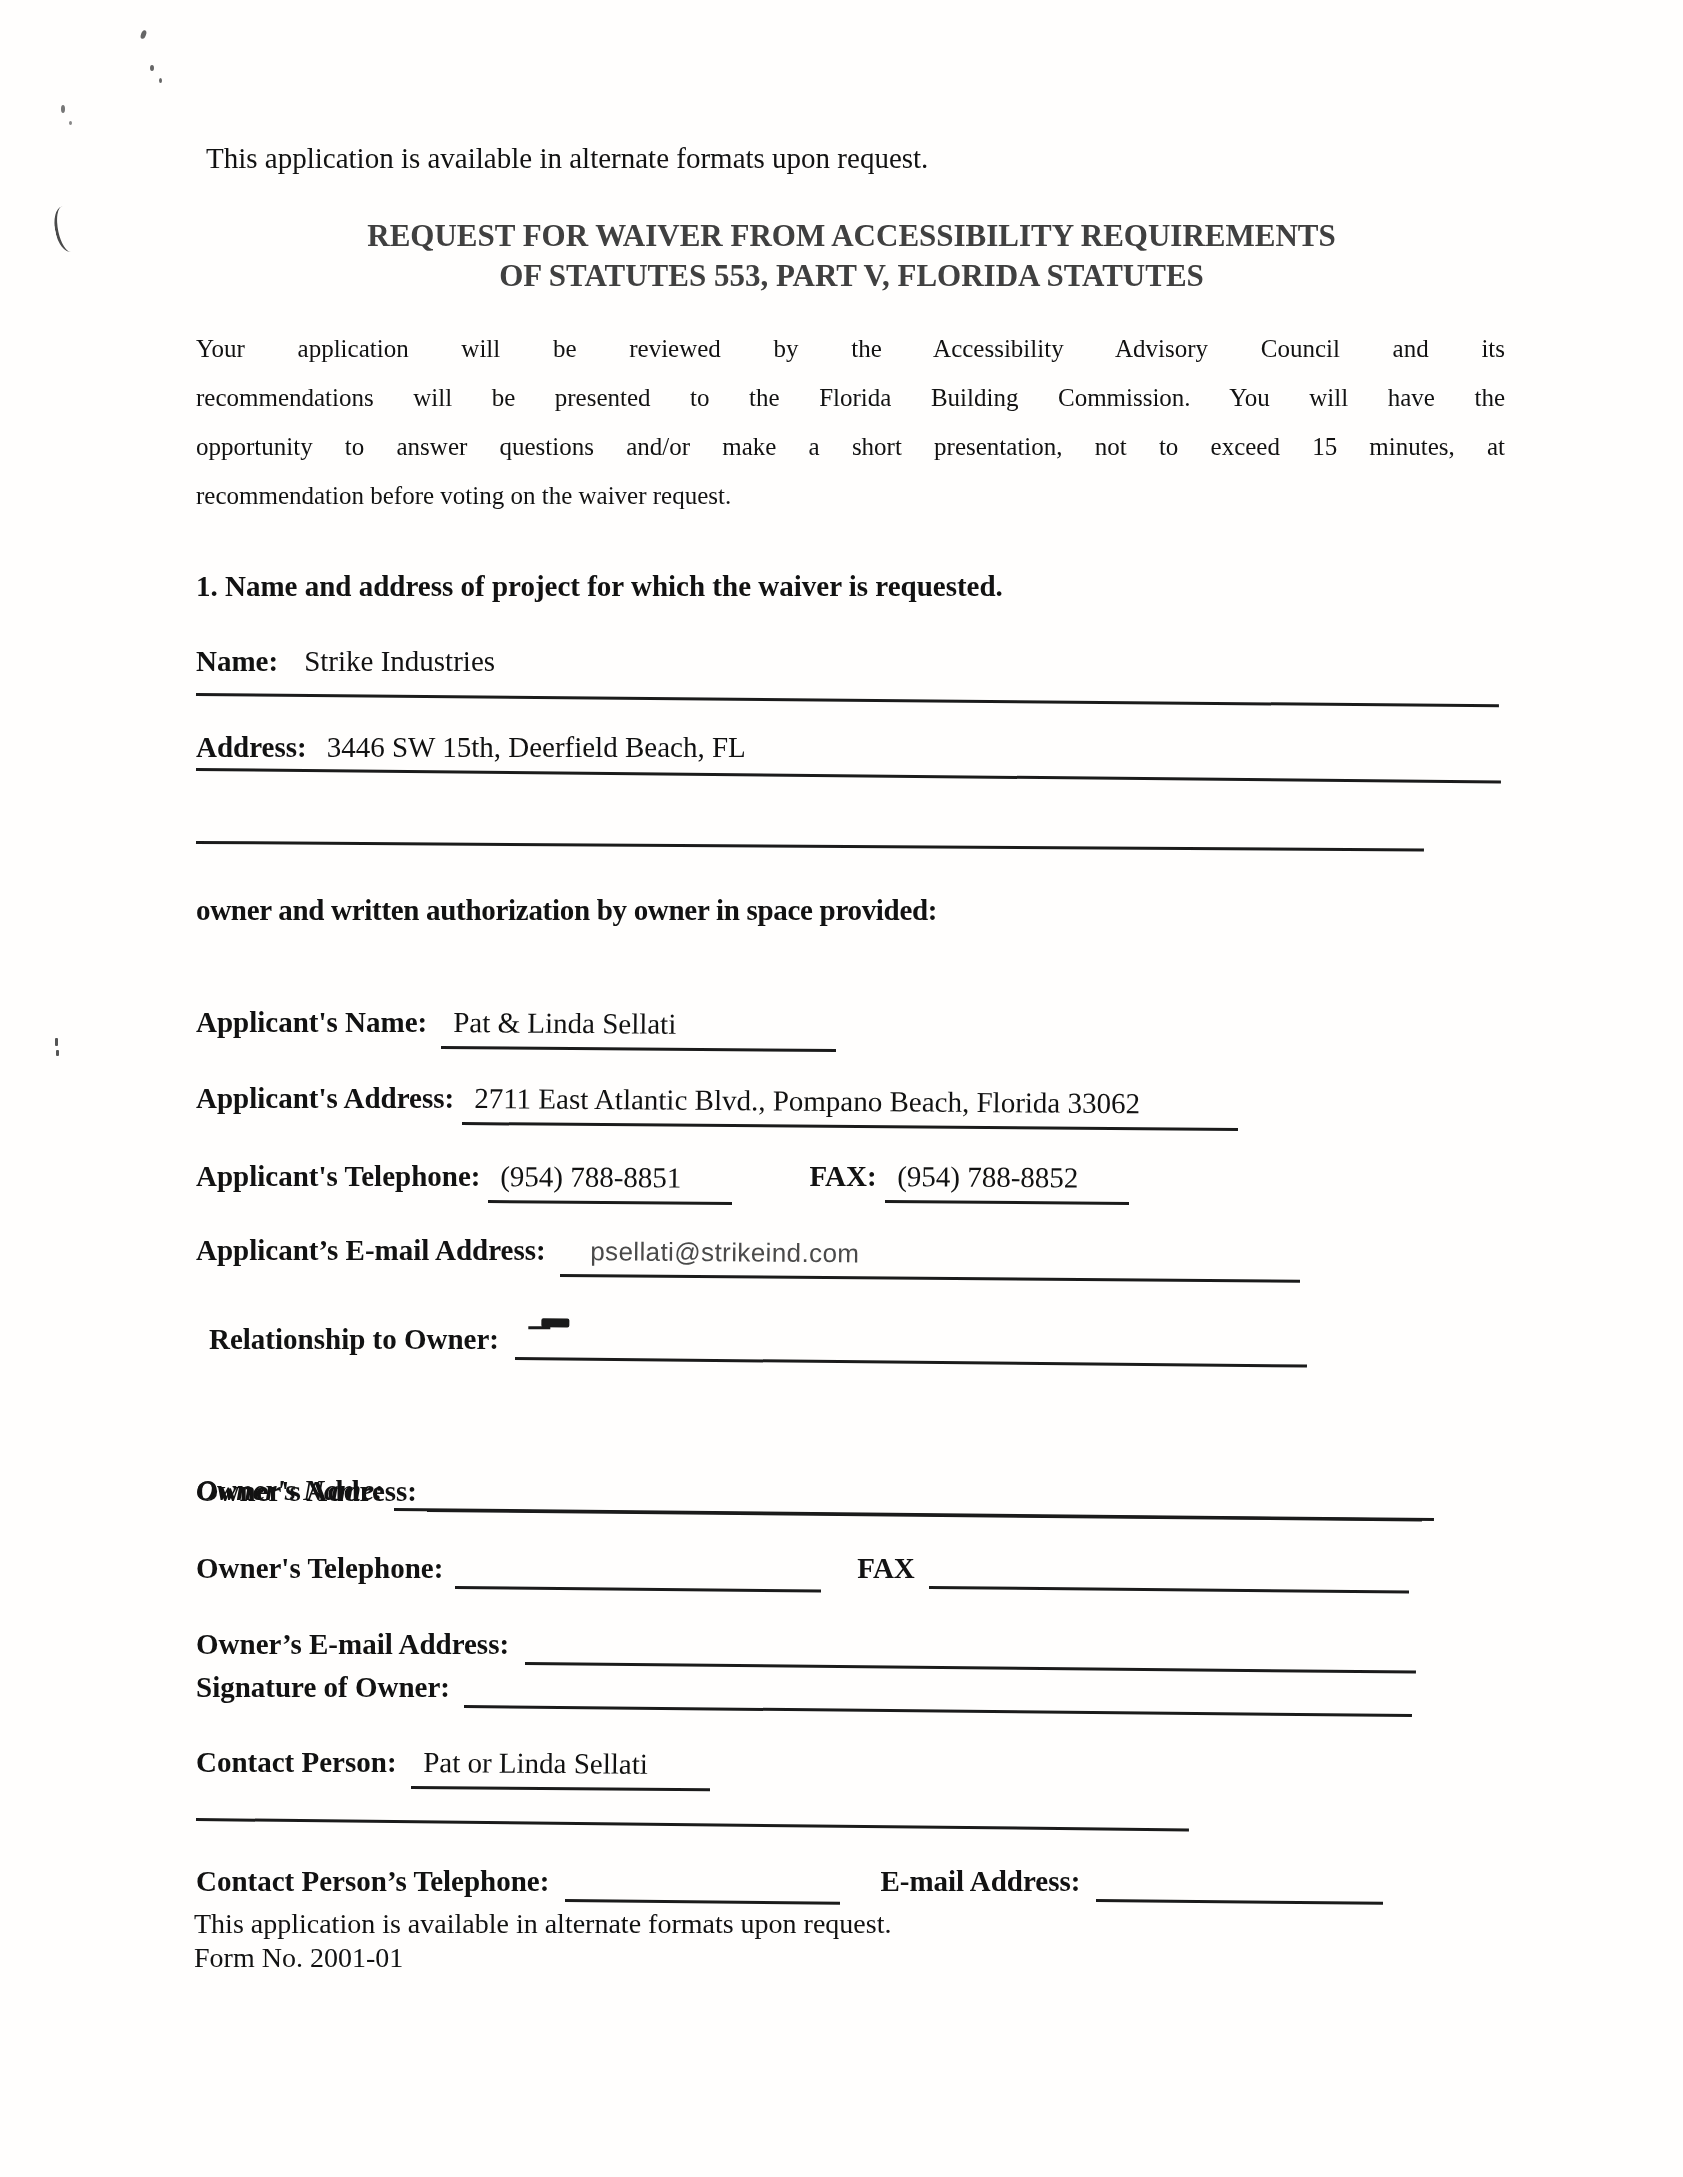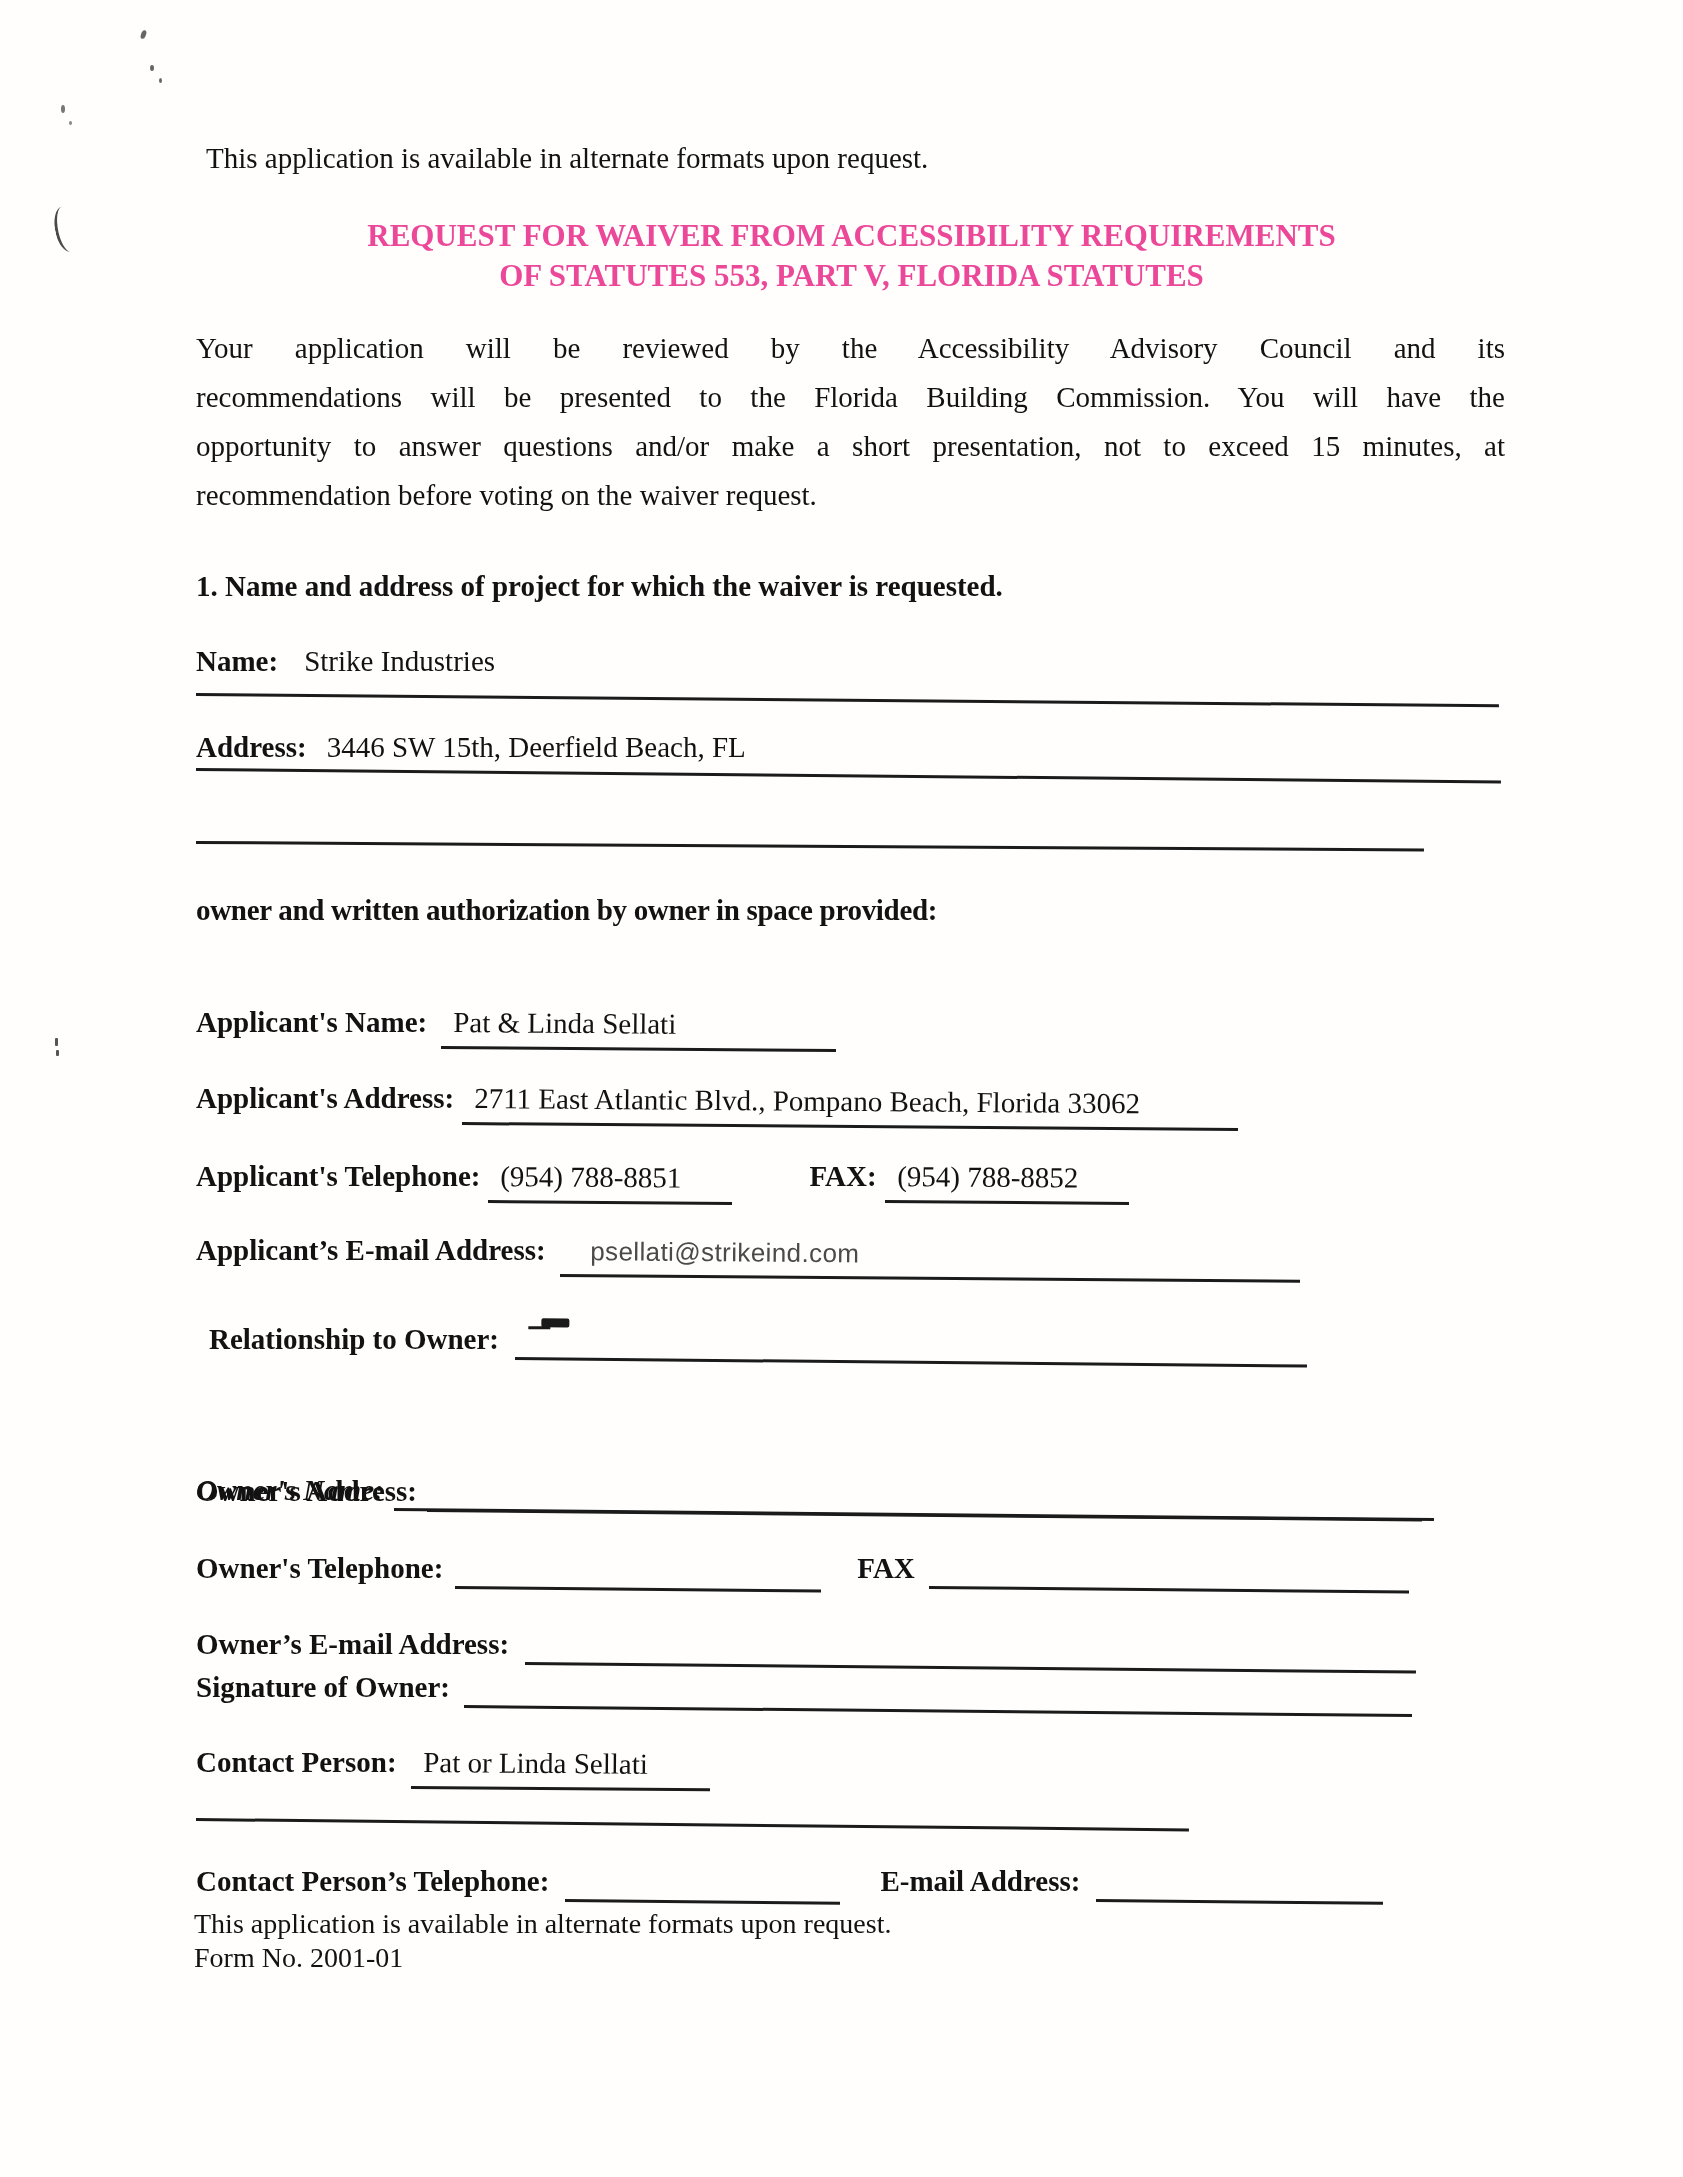--- a/index.html
+++ b/index.html
@@ -23,22 +23,22 @@
     display:inline-block;height:30px;border-bottom:3px solid #1b1b1b;
     vertical-align:-11px;position:relative;
     transform:rotate(.55deg);transform-origin:left bottom;
   }
   
   .hline{position:absolute;border-top:3px solid #1b1b1b;transform-origin:left top;}
   .r35{transform:rotate(.35deg);}
   .r5{transform:rotate(.5deg);}
   .r55{transform:rotate(.55deg);}
   .r6{transform:rotate(.6deg);}
-  .title{position:absolute;left:196px;width:1311px;text-align:center;font-weight:700;font-size:31px;color:#ec4899;}
-  .jline{font-size:29px;line-height:49px;text-align:justify;text-align-last:justify;}
+  .title{position:absolute;left:196px;width:1311px;text-align:center;font-weight:700;font-size:31px;color:#404040;}
+  .jline{font-size:25px;line-height:49px;text-align:justify;text-align-last:justify;}
   .jlast{text-align-last:left;}
   .h2line{font-size:29px;line-height:44px;font-weight:700;letter-spacing:-0.3px;text-align:justify;text-align-last:justify;}
   .h2last{text-align-last:left;}
   .h1head{position:absolute;left:196px;width:1311px;font-size:29px;font-weight:700;}
   .emailval{
     font-family:"Liberation Sans","DejaVu Sans",sans-serif;
     font-size:26px;color:#4a4a4a;min-width:698px;padding-left:30px;letter-spacing:0.4px;
   }
   .penmark{
     position:absolute;left:26px;top:-9px;width:28px;height:9px;background:#1a1a1a;

